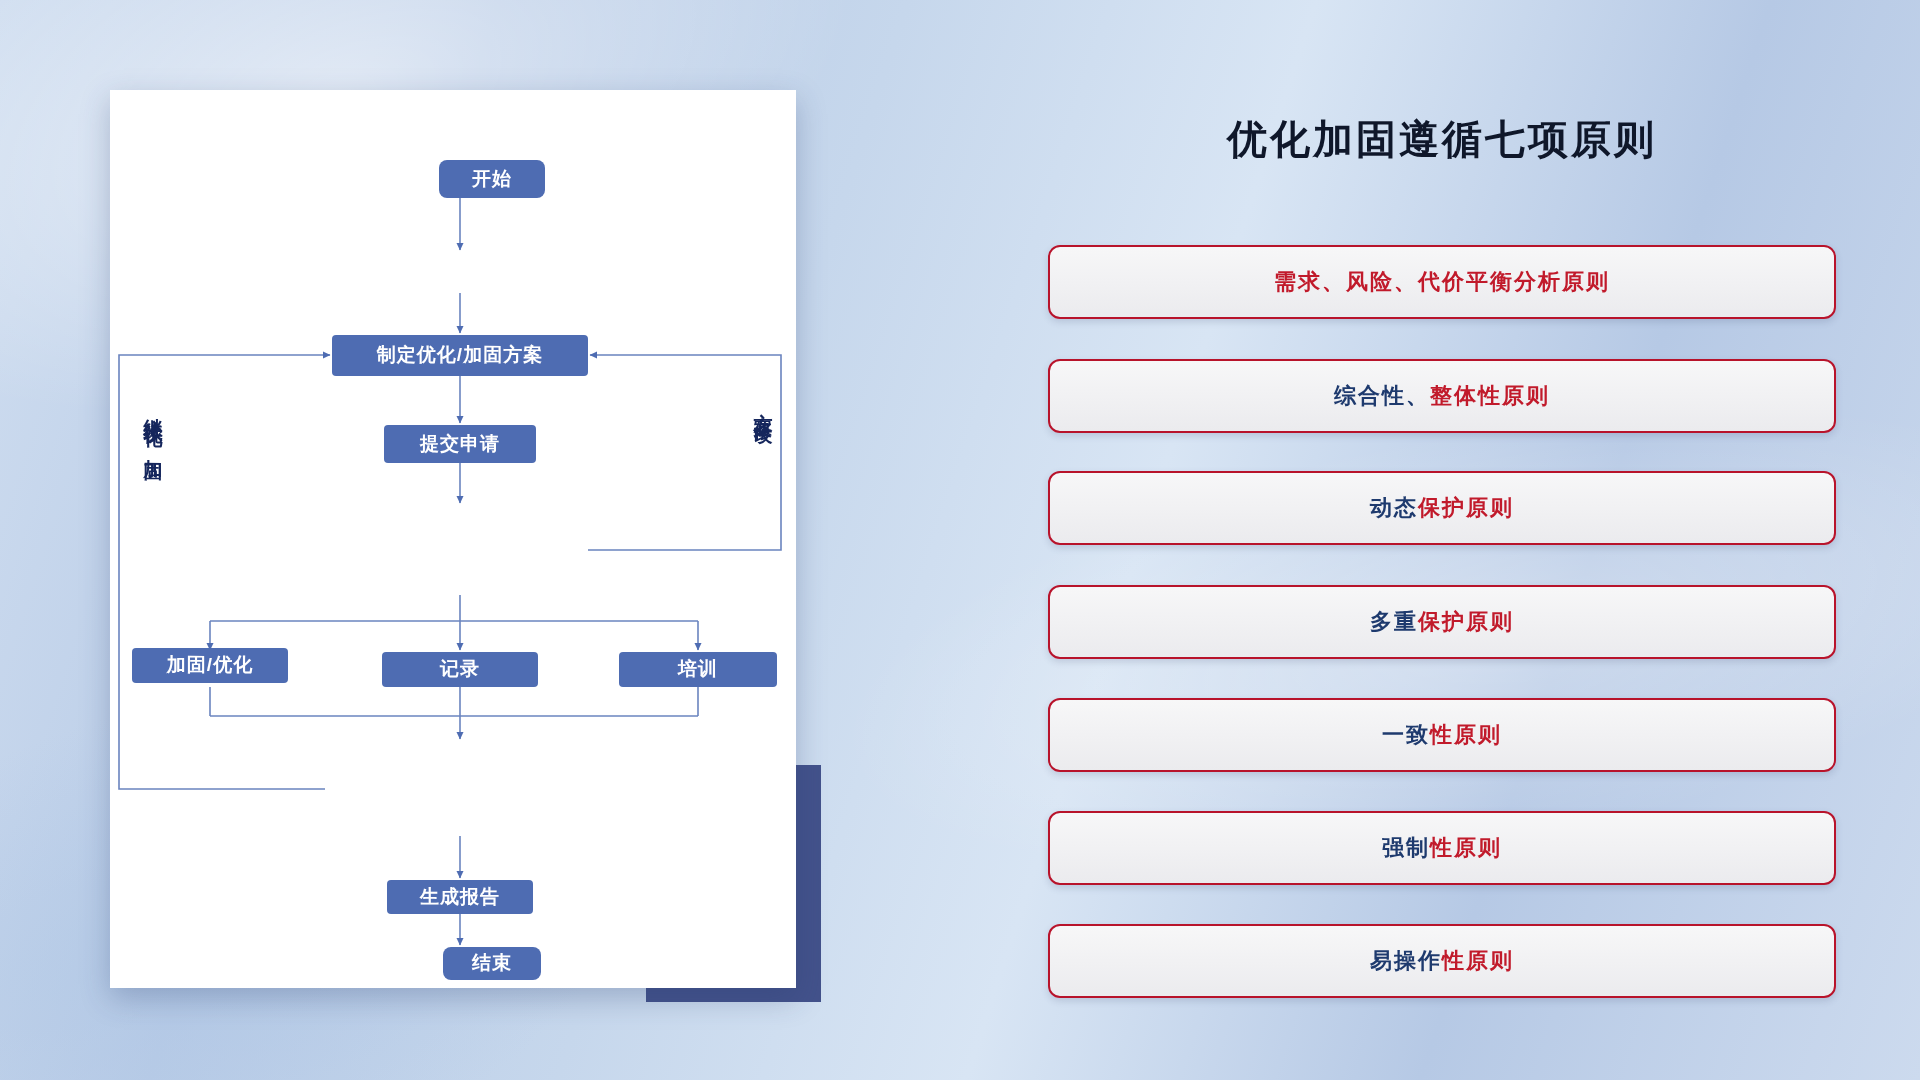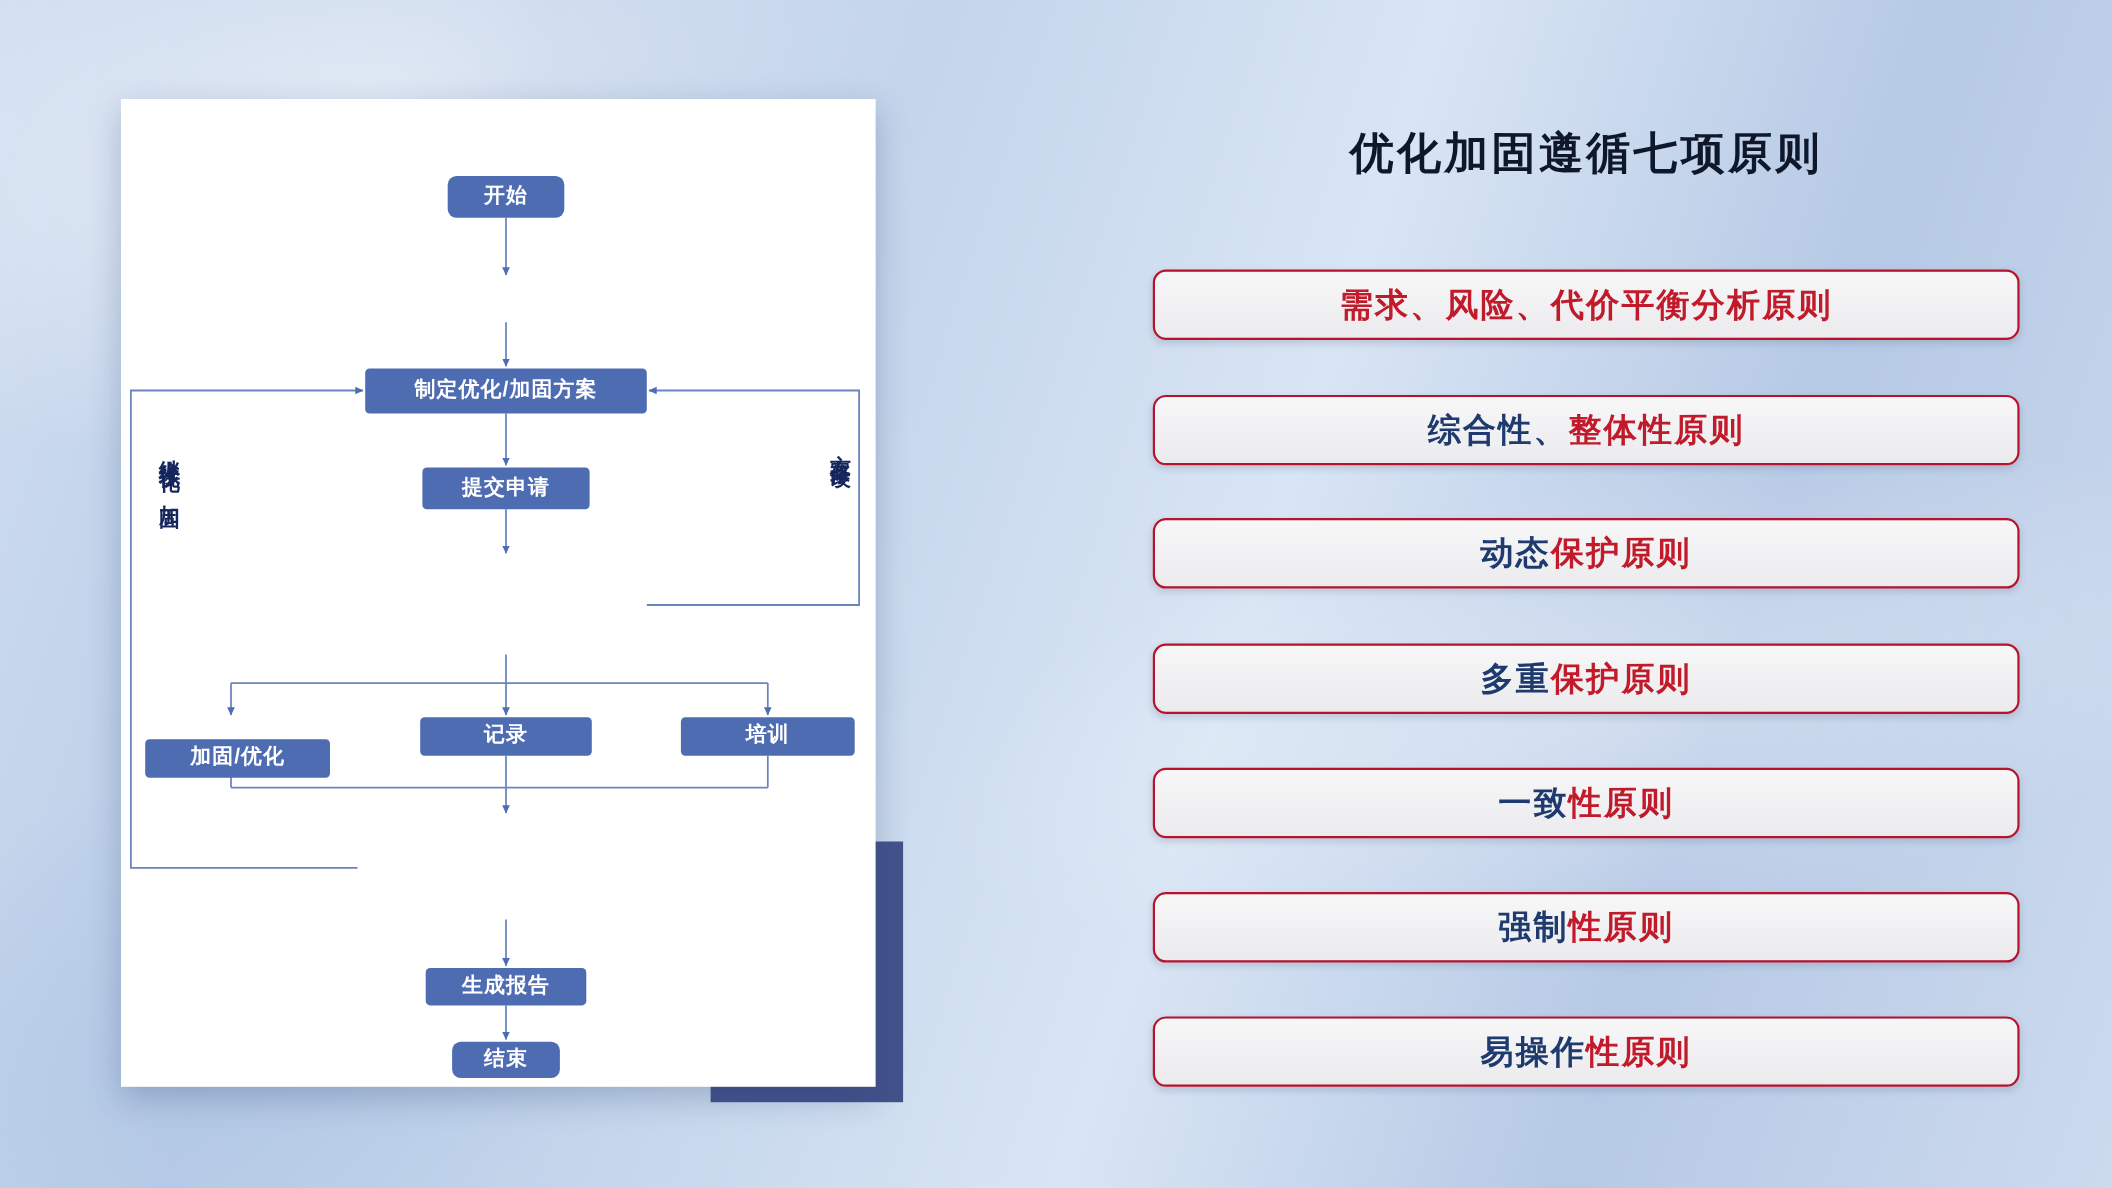--- a/index.html
+++ b/index.html
@@ -37,43 +37,43 @@
     box-shadow: 0 10px 28px rgba(40,60,110,0.28);
   }
   .connectors { position: absolute; left: 0; top: 0; width: 686px; height: 898px; }
 
   .fnode {
     position: absolute; background: #4e6cb2; color: #ffffff;
     display: flex; align-items: center; justify-content: center;
     font-size: 19px; font-weight: 700; letter-spacing: 1px;
     border-radius: 4px; text-align: center; line-height: 1.1; z-index: 3;
   }
-  .fnode.stadium { border-radius: 8px; }
+  .fnode.stadium { border-radius: 8px; margin-left: 32px; }
   .fnode.diamond {
     border-radius: 0;
     clip-path: polygon(50% 0%, 100% 50%, 50% 100%, 0% 50%);
   }
   .vlabel {
     position: absolute; writing-mode: vertical-lr; text-orientation: upright;
     color: #15265c; font-weight: 700; font-size: 19px; letter-spacing: 4px;
     z-index: 3;
   }
 
   
   .page-title {
     position: absolute; left: 1048px; top: 112px; width: 788px;
     text-align: center; font-size: 40px; font-weight: 800;
     color: #0f172a; letter-spacing: 3px;
   }
   .pbox {
-    position: absolute; left: 1048px; width: 788px; height: 64px;
+    position: absolute; left: 1048px; width: 788px; height: 74px;
     background: linear-gradient(180deg, #f7f7f8 0%, #ebebee 100%);
     border: 2px solid #b8132b; border-radius: 12px;
     display: flex; align-items: center; justify-content: center;
-    font-size: 30px; font-weight: 600; letter-spacing: 2px;
+    font-size: 22px; font-weight: 600; letter-spacing: 2px;
     box-shadow: 0 3px 7px rgba(60,70,110,0.18);
   }
   .pbox .navy { color: #1e3a6e; }
   .pbox .red { color: #c11a2b; }
 </style>
 </head>
 <body>
 
 <div class="streak streak-a"></div>
 <div class="streak streak-b"></div>
@@ -116,21 +116,21 @@
   </svg>
 
   <div class="fnode stadium" style="left:297px;top:70px;width:106px;height:38px">开始</div>
 
 
   <div class="fnode" style="left:222px;top:245px;width:256px;height:41px">制定优化/加固方案</div>
 
   <div class="fnode" style="left:274px;top:335px;width:152px;height:38px">提交申请</div>
 
 
-  <div class="fnode" style="left:22px;top:582px;width:168px;height:35px">加固/优化</div>
+  <div class="fnode" style="left:22px;top:558px;width:156px;height:35px">加固/优化</div>
 
   <div class="fnode" style="left:272px;top:562px;width:156px;height:35px">记录</div>
 
   <div class="fnode" style="left:509px;top:562px;width:158px;height:35px">培训</div>
 
 
   <div class="fnode" style="left:277px;top:790px;width:146px;height:34px">生成报告</div>
 
   <div class="fnode stadium" style="left:301px;top:857px;width:98px;height:33px">结束</div>
 

